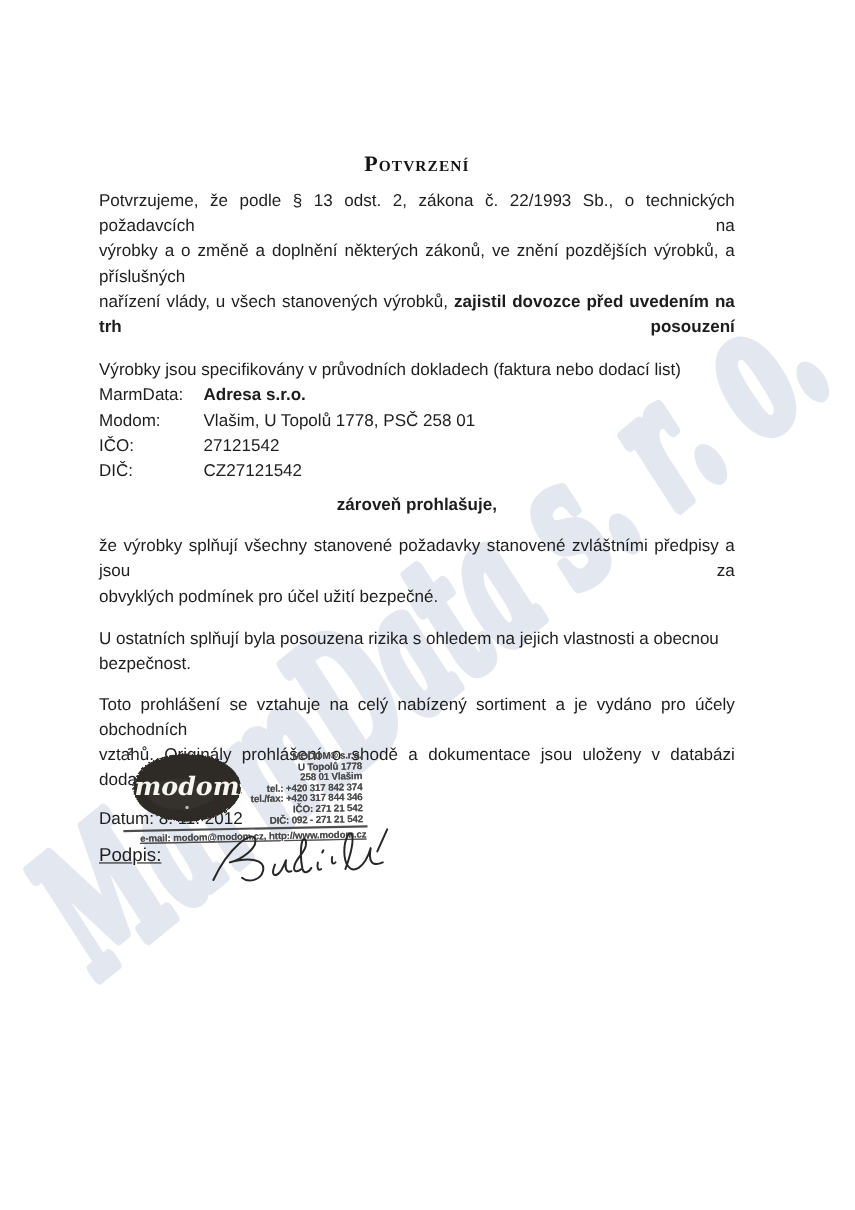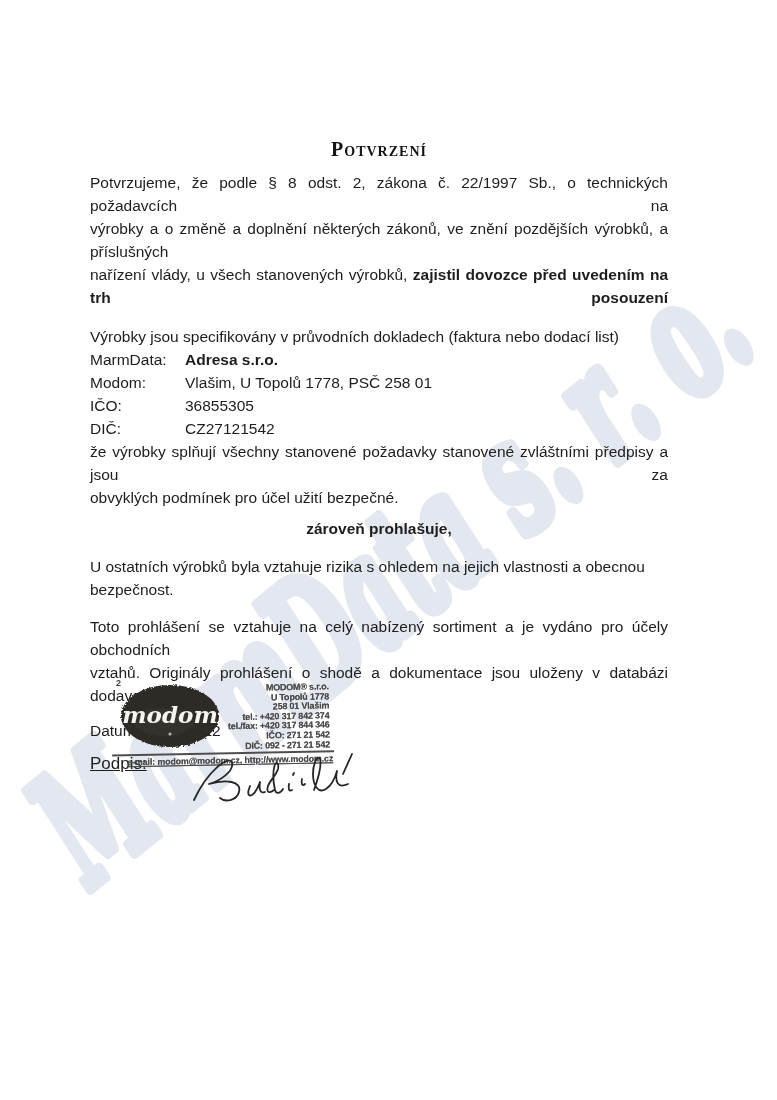--- a/index.html
+++ b/index.html
@@ -56,46 +56,46 @@
     <g transform="rotate(-39 390 575)">
       <text x="390" y="630" text-anchor="middle" font-family="DejaVu Serif, serif" font-style="italic" font-weight="bold" font-size="158" fill="#e3e7f0" stroke="#e3e7f0" stroke-width="12" stroke-linejoin="round" textLength="860" lengthAdjust="spacingAndGlyphs">MarmData s. r. o.</text>
     </g>
   </svg>
 
   <div class="content">
 
     <h1 class="doc-title">Potvrzení</h1>
 
     <p class="para">
-      <span class="jl">Potvrzujeme, že podle § 8 odst. 2, zákona č. 22/1997 Sb., o technických požadavcích na</span>
+      <span class="jl">Potvrzujeme, že podle § 13 odst. 2, zákona č. 22/1993 Sb., o technických požadavcích na</span>
       <span class="jl">výrobky a o změně a doplnění některých zákonů, ve znění pozdějších výrobků, a příslušných</span>
       <span class="jl"><span>nařízení vlády, u všech stanovených výrobků, </span><b class="bold">zajistil dovozce před uvedením na trh posouzení</b></span>
     </p>
 
     <p class="para note-center">Výrobky jsou specifikovány v průvodních dokladech (faktura nebo dodací list)</p>
 
     <div class="info-grid">
       <div class="cell">MarmData:</div>
       <div class="cell bold">Adresa s.r.o.</div>
       <div class="cell">Modom:</div>
       <div class="cell">Vlašim, U Topolů 1778, PSČ 258 01</div>
       <div class="cell">IČO:</div>
-      <div class="cell">36855305</div>
+      <div class="cell">27121542</div>
       <div class="cell">DIČ:</div>
       <div class="cell">CZ27121542</div>
     </div>
+
+    <p class="para heading2">zároveň prohlašuje,</p>
 
     <p class="para p2">
       <span class="jl">že výrobky splňují všechny stanovené požadavky stanovené zvláštními předpisy a jsou za</span>
       <span class="jl last">obvyklých podmínek pro účel užití bezpečné.</span>
     </p>
 
-    <p class="para heading2">zároveň prohlašuje,</p>
-
-    <p class="para p3">U ostatních výrobků byla vztahuje rizika s ohledem na jejich vlastnosti a obecnou bezpečnost.</p>
+    <p class="para p3">U ostatních splňují byla posouzena rizika s ohledem na jejich vlastnosti a obecnou bezpečnost.</p>
 
     <p class="para p4">
       <span class="jl">Toto prohlášení se vztahuje na celý nabízený sortiment a je vydáno pro účely obchodních</span>
       <span class="jl last">vztahů. Originály prohlášení o shodě a dokumentace jsou uloženy v databázi dodavatele.</span>
     </p>
 
     <p class="para date-line">Datum: 8. 11. 2012</p>
 
     <p class="para signature-label">Podpis:</p>
   </div>

